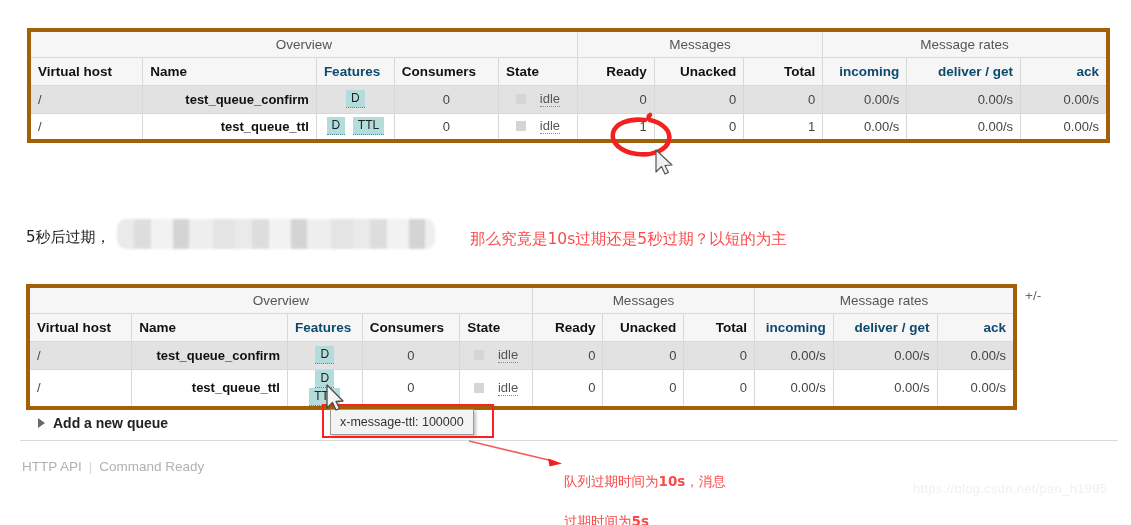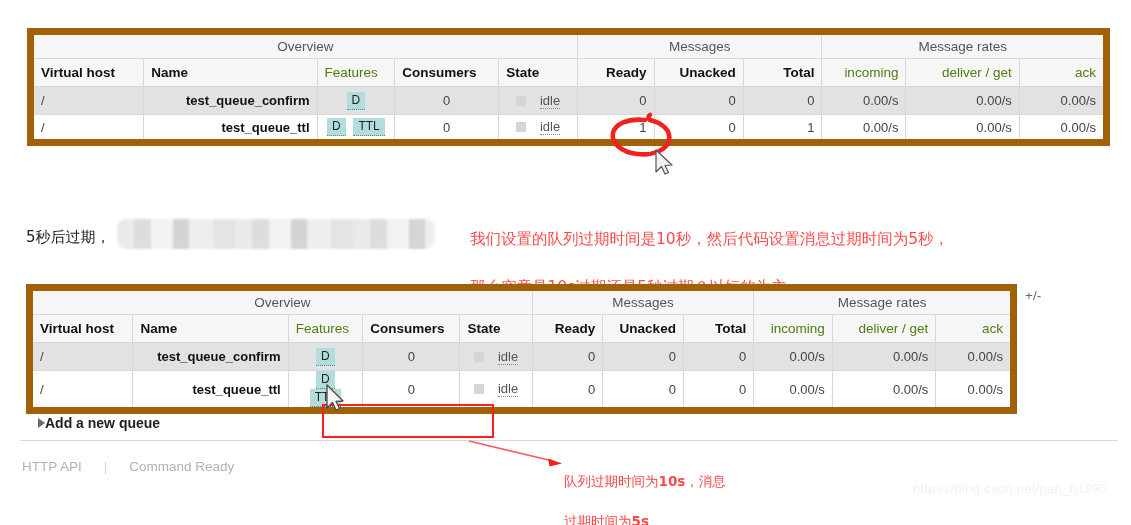--- a/index.html
+++ b/index.html
@@ -10,21 +10,21 @@
     font-family: "Liberation Sans", "DejaVu Sans", sans-serif;
     overflow: hidden;
   }
   #root { position: relative; width: 1131px; height: 525px; background: #fff; }
 
   
   .qtable {
     position: absolute;
     border-collapse: collapse;
     background: #fff;
-    border: 7px solid #a16207;
+    border: 4px solid #a16207;
     font-size: 13px;
     color: #333;
     padding-left: 36px;
   }
   .qtable td, .qtable th { border: 1px solid #d8d8d8; padding: 0; }
 
   .grp-row th {
     background: #f6f6f6;
     font-weight: normal;
     color: #555;
@@ -36,21 +36,21 @@
 
   .hdr-row th {
     background: #f6f6f6;
     height: 28px;
     font-weight: bold;
     font-size: 13.5px;
     color: #111;
     text-align: left;
     padding: 0 7px;
   }
-  .hdr-row th.light { font-weight: normal; color: #4d7c0f; }
+  .hdr-row th.light { font-weight: bold; color: #0c4a6e; }
   .hdr-row th.r { text-align: right; }
 
   .drow td { height: 28px; padding: 0 7px; font-size: 13px; color: #444; }
   .drow.alt td { background: #e2e2e2; }
   .drow td.c { text-align: center; }
   .drow td.r { text-align: right; }
   .drow td.l { text-align: left; }
   .drow td.nm { font-weight: bold; color: #111; text-align: right; }
 
   .badge {
@@ -118,27 +118,27 @@
     position: absolute;
     border: 2.5px solid #ff1f1f;
     pointer-events: none;
   }
 
   .addqueue {
     position: absolute;
     font-size: 14px;
     font-weight: bold;
     color: #222;
-    display: flex; align-items: center; 
+    display: flex; align-items: center; gap: 8px;
   }
   .tri { width: 0; height: 0; border-left: 7px solid #6a6a6a; border-top: 5px solid transparent; border-bottom: 5px solid transparent; }
 
   .hrline { position: absolute; height: 1px; background: #d9d9d9; }
 
-  .footlinks { position: absolute; font-size: 13.5px; color: #b2b2b2; display: flex; gap: 22px; align-items: center; }
+  .footlinks { position: absolute; font-size: 13.5px; color: #b2b2b2; display: flex; gap: 7px; align-items: center; }
   .footlinks .sep { color: #d5d5d5; }
 
   .plusminus { position: absolute; font-size: 13.5px; color: #666; }
 
   .watermark {
     position: absolute;
     font-size: 13px;
     color: #f0f0f0;
     letter-spacing: .3px;
   }
@@ -226,21 +226,20 @@
         <td class="r">0.00/s</td>
         <td class="r">0.00/s</td>
       </tr>
     </tbody>
   </table>
 
   <div class="plain" style="left:26px; top:228px;">5秒后过期，</div>
   <div class="redact" style="left:117px; top:219px; width:318px; height:30px;"></div>
 
   <div class="ann" style="left:470px; top:203px; width:600px;">
-    <div>我们设置的队列过期时间是10秒，然后代码设置消息过期时间为5秒，</div>
     <div>那么究竟是10s过期还是5秒过期？以短的为主</div>
   </div>
 
   <table class="qtable" id="tbl-bottom" style="left:26px; top:284px; width:991px;">
     <colgroup>
       <col style="width:100px">
         <col style="width:150px">
         <col style="width:72px">
         <col style="width:94px">
         <col style="width:70px">
@@ -324,20 +323,21 @@
   </div>
 
   <div class="hrline" style="left:20px; top:440px; width:1098px;"></div>
 
   <div class="footlinks" style="left:22px; top:459px;">
     <span>HTTP API</span>
     <span class="sep">|</span>
     <span>Command Ready</span>
   </div>
 
+  <div class="tooltip" style="left:330px; top:409px;">x-message-ttl: 100000</div>
   <div class="redbox" style="left:322px; top:404px; width:172px; height:34px;"></div>
 
   <div class="ann ann-small" style="left:564px; top:451px; width:300px;">
     <div><span>队列过期时间为</span><b>10s</b><span>，消息</span></div>
     <div><span>过期时间为</span><b>5s</b></div>
   </div>
 
   <div class="watermark" style="left:913px; top:481px;">https://blog.csdn.net/pan_h1995</div>
 
   <svg class="overlay" viewBox="0 0 1131 525">

